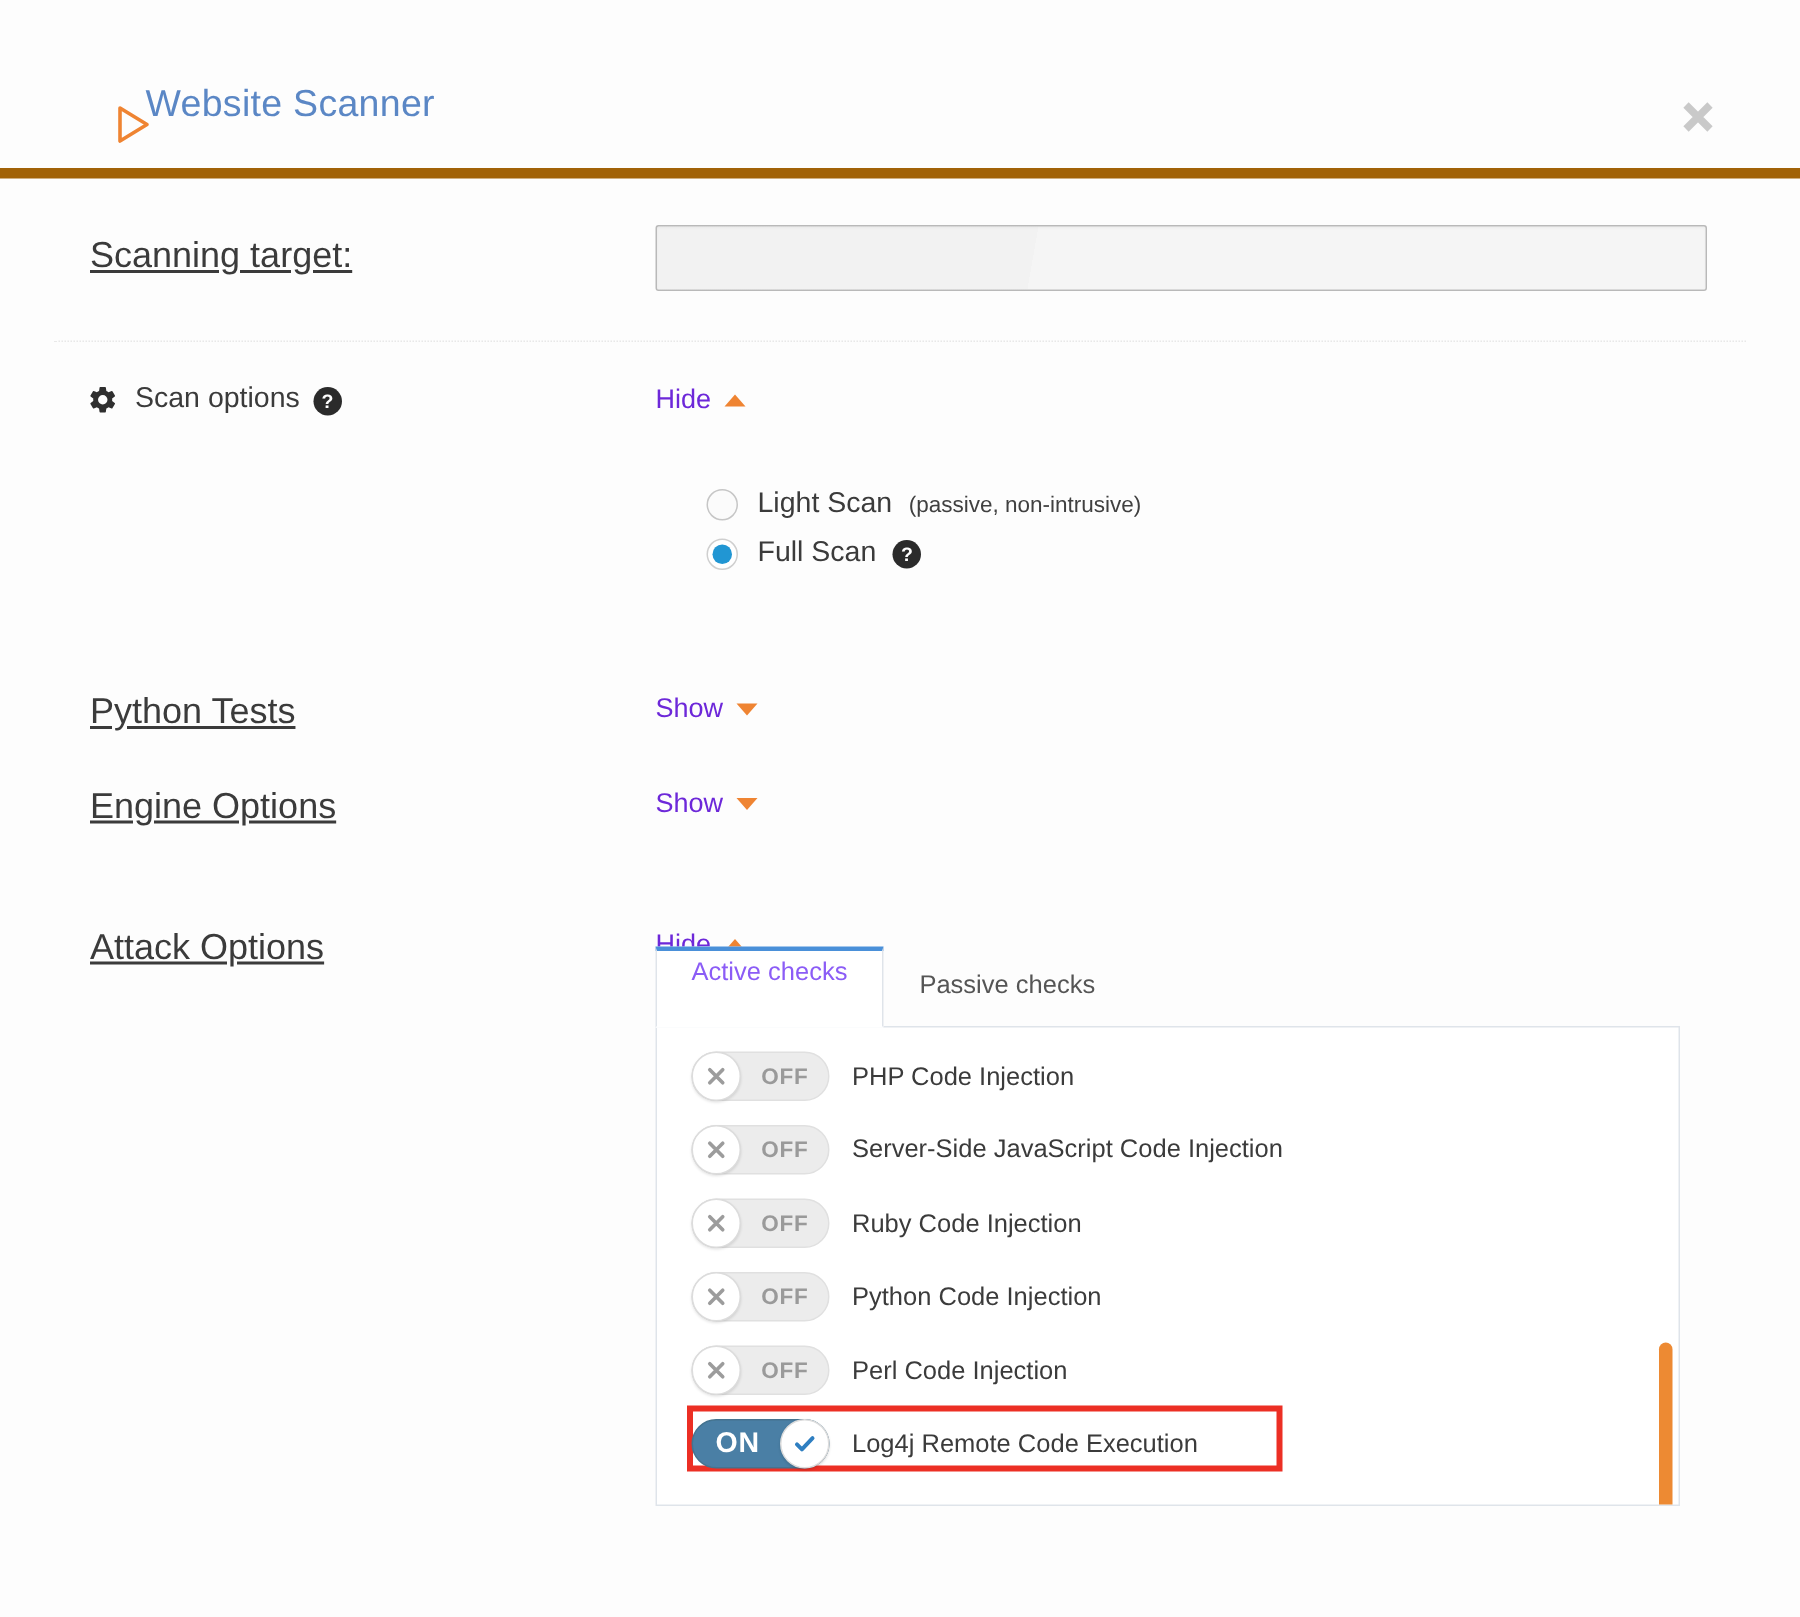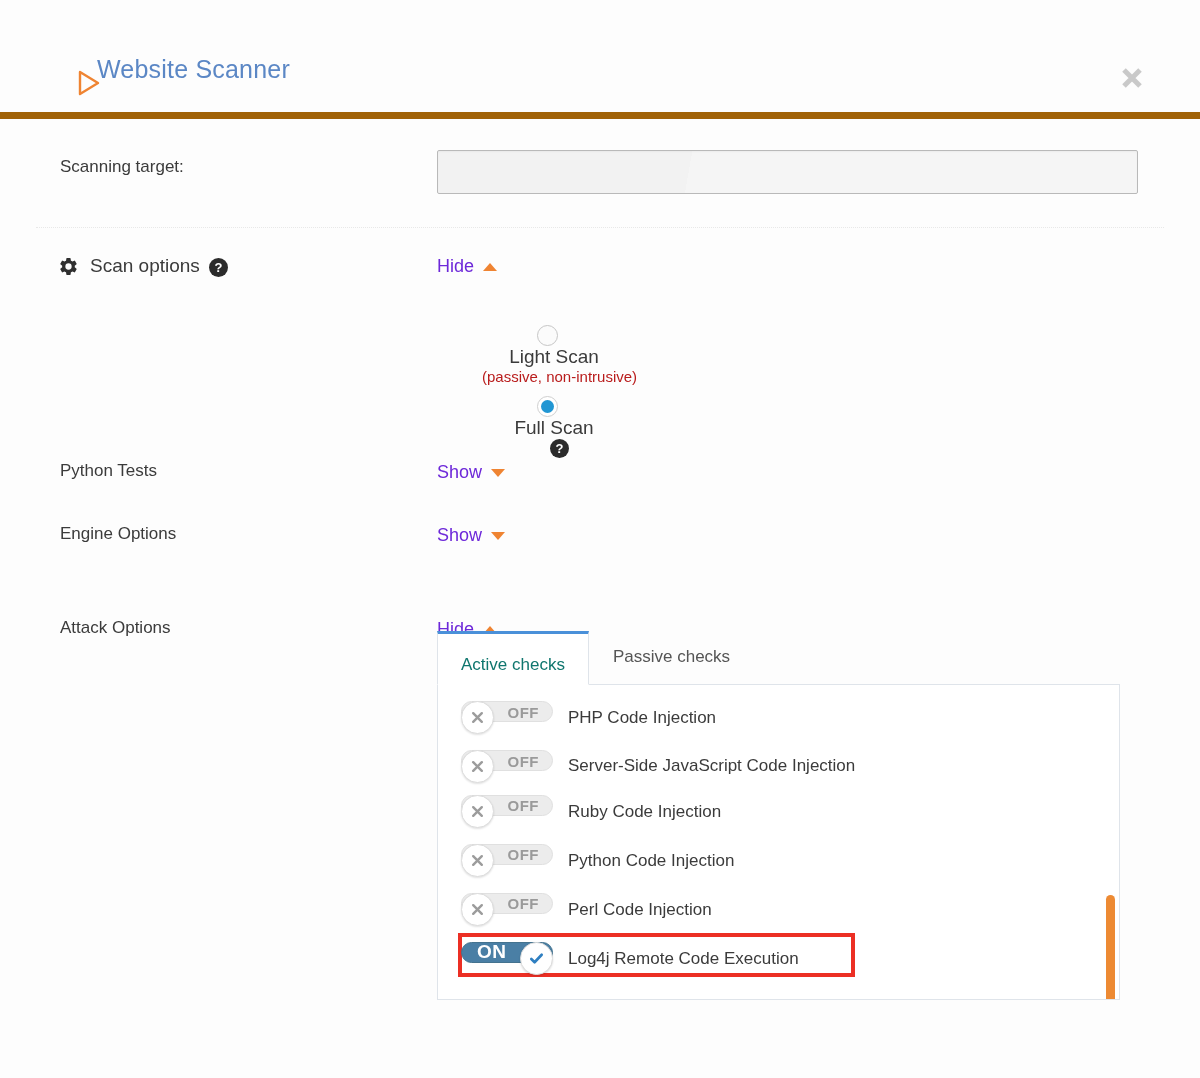--- a/index.html
+++ b/index.html
@@ -72,23 +72,24 @@
   
   .row {
     position: absolute;
     left: 0;
     width: 1200px;
     box-sizing: border-box;
   }
   .row-label {
     position: absolute;
     left: 60px;
-    font-size: 17px;
+    font-size: 24px;
     color: #3b3b3b;
     white-space: nowrap;
+    text-decoration: underline;
   }
 
   .target-row { top: 119px; height: 108px; }
   .target-row .row-label { top: 38px; }
   .target-input {
     position: absolute;
     left: 437px;
     top: 31px;
     width: 701px;
     height: 44px;
@@ -159,21 +160,20 @@
     border-top: 8px solid #ef8432;
   }
 
   
   .radio-group { position: absolute; left: 471px; top: 325px; }
   .radio-line {
     display: flex;
     align-items: center;
     margin-bottom: 11px;
     white-space: nowrap;
-    flex-direction: column;
   }
   .radio {
     width: 21px; height: 21px;
     border-radius: 50%;
     border: 1px solid #c6c6c6;
     background: #fbfbfb;
     box-sizing: border-box;
     margin-right: 13px;
     flex: 0 0 auto;
     position: relative;
@@ -185,21 +185,21 @@
   }
   .radio.checked::after {
     content: "";
     position: absolute;
     left: 3px; top: 3px;
     width: 13px; height: 13px;
     border-radius: 50%;
     background: #2196d3;
   }
   .radio-label { font-size: 19px; color: #3b3b3b; }
-  .radio-sub { font-size: 15px; color: #b91c1c; margin-left: 11px; }
+  .radio-sub { font-size: 15px; color: #404040; margin-left: 11px; }
 
   
   .simple-row { height: 63px; }
   .simple-row .row-label { top: 18px; }
   .simple-row .toggle-link { top: 19px; }
 
   
   .checks-wrap {
     position: absolute;
     left: 437px;
@@ -221,23 +221,23 @@
     border: 1px solid transparent;
     border-bottom: none;
     background: transparent;
     white-space: nowrap;
   }
   .tab.active {
     background: #ffffff;
     border: 1px solid #dfe4ea;
     border-top: 3px solid #4a90d9;
     border-bottom: 1px solid #ffffff;
-    color: #0f766e;
+    color: #8b5cf6;
     margin-bottom: -1px;
-    padding-top: 21px;
+    padding-top: 4px;
   }
   .checks-panel {
     position: relative;
     border: 1px solid #dfe4ea;
     background: #ffffff;
     box-sizing: border-box;
   }
   .checks-list {
     position: relative;
     padding: 16px 0 8px 0;
@@ -248,21 +248,21 @@
     align-items: flex-start;
     padding: 0 26px 0 23px;
     margin-bottom: 16px;
     position: relative;
   }
   .check-item:last-child { margin-bottom: 14px; }
 
   .switch {
     flex: 0 0 auto;
     width: 92px;
-    height: 21px;
+    height: 33px;
     border-radius: 17px;
     position: relative;
     box-sizing: border-box;
     cursor: pointer;
     margin-right: 15px;
   }
   .switch.off {
     background: #ececec;
     border: 1px solid #e0e0e0;
   }

